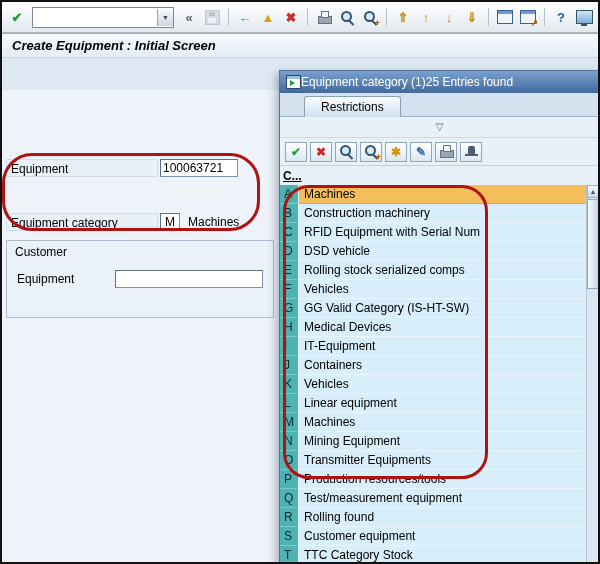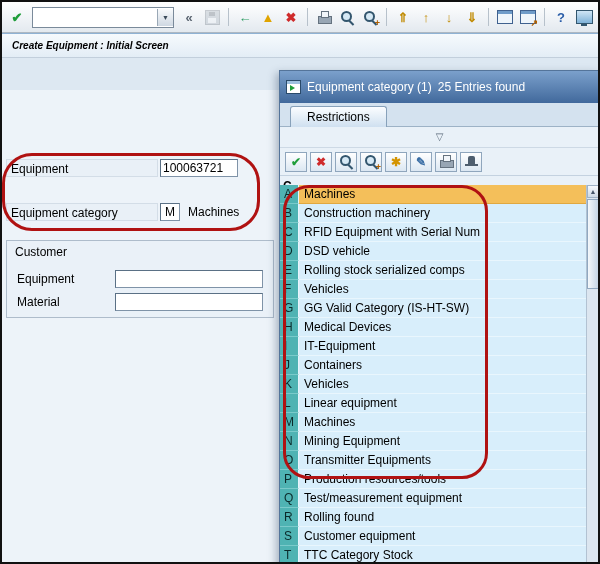--- a/index.html
+++ b/index.html
@@ -44,44 +44,44 @@
   .css-hat::before{content:"";position:absolute;left:4px;top:1px;width:7px;height:8px;background:#4e5e6e;border-radius:2px 2px 0 0;}
   .css-hat::after{content:"";position:absolute;left:1px;top:9px;width:13px;height:2px;background:#4e5e6e;}
   .css-dialog-icon{width:13px;height:12px;background:#fff;border:1px solid #2a4a6a;position:relative;display:inline-block;}
   .css-dialog-icon::before{content:"";position:absolute;top:0;left:0;right:0;height:3px;background:#9ec0e0;}
   .css-dialog-icon::after{content:"";position:absolute;left:3px;top:4px;width:0;height:0;border:3px solid transparent;border-left:5px solid #1f9d3a;}
 
   
   .title-bar{position:absolute;top:30px;left:0;right:0;height:26px;z-index:4;
     background:linear-gradient(#f6fafd,#e3edf6);border-top:2px solid #8fb2d4;border-bottom:1px solid #c2cfdc;
     display:flex;align-items:center;padding:0 10px;box-sizing:border-box;}
-  .screen-title{font-weight:bold;font-style:italic;font-size:10px;}
+  .screen-title{font-weight:bold;font-style:italic;font-size:13px;}
   .app-toolbar{position:absolute;top:56px;left:0;right:0;height:32px;background:#dde8f2;border-bottom:1px solid #c6d3e0;}
   .content{position:absolute;top:88px;left:0;right:0;bottom:0;background:#edf3f9;}
 
   
   .frow{position:absolute;left:4px;height:20px;display:flex;align-items:center;z-index:6;}
   .flabel{width:152px;height:18px;line-height:18px;padding-left:4px;border:1px solid #d3dde7;background:#e9f0f7;box-sizing:border-box;}
   .ffield{height:18px;border:1px solid #7f93a8;border-top-color:#5a7085;border-left-color:#5a7085;background:#fff;
     font:12px "Liberation Sans",sans-serif;padding:2px 2px;box-sizing:border-box;margin-left:2px;}
   .w78{width:78px;}
   .w20{width:20px;text-align:center;}
   .fdesc{margin-left:8px;}
   .refbox{position:absolute;left:4px;top:238px;width:268px;height:78px;border:1px solid #aebccb;background:#eaf1f8;z-index:6;box-sizing:border-box;}
   .reftitle{position:absolute;top:4px;left:8px;}
   .refrow{position:absolute;left:10px;display:flex;align-items:center;height:20px;}
   .rlabel{width:96px;}
   .rfield{width:148px;}
 
   
   .popup{position:absolute;left:277px;top:68px;width:321px;height:520px;background:#e9f1f8;
     border:1px solid #54749a;box-shadow:-3px 3px 8px rgba(40,60,90,.35);z-index:10;box-sizing:border-box;}
-  .ptitle{height:32px;background:linear-gradient(#7ba0cc,#41699c);display:flex;align-items:center;gap:6px;padding:0 6px;color:#fff;}
+  .ptitle{height:22px;background:linear-gradient(#7ba0cc,#41699c);display:flex;align-items:center;padding:0 6px;color:#fff;}
   .pentries{}
-  .ptabs{height:24px;background:#d4e2ef;border-bottom:1px solid #9db2c6;display:flex;align-items:flex-end;padding-left:10px;box-sizing:border-box;}
+  .ptabs{height:24px;background:#d4e2ef;border-bottom:1px solid #9db2c6;display:flex;align-items:flex-end;padding-left:24px;box-sizing:border-box;}
   .tab{padding:3px 16px;background:linear-gradient(#fbfdff,#cfe0f0);border:1px solid #87a1ba;border-bottom:none;
     border-radius:3px 3px 0 0;position:relative;top:1px;}
   .pcollapse{height:20px;border-bottom:1px solid #cdd9e5;display:flex;align-items:center;justify-content:center;}
   .collapse-glyph{color:#5a6a7a;font-size:10px;line-height:1;}
   .ptoolbar{height:28px;display:flex;align-items:center;gap:3px;padding:0 5px;border-bottom:1px solid #c4d2e0;box-sizing:border-box;}
   .pt-btn{width:22px;height:20px;border:1px solid #8fa6bd;background:linear-gradient(#ffffff,#dbe7f2);
     display:inline-flex;align-items:center;justify-content:center;position:relative;font-weight:bold;font-size:12px;box-sizing:border-box;}
   .phead{height:20px;display:flex;align-items:center;font-weight:bold;border-bottom:1px solid #7e96ae;padding-right:13px;box-sizing:border-box;}
   .hkey{width:20px;padding-left:3px;text-decoration:underline;white-space:nowrap;overflow:hidden;}
   .hdesc{padding-left:3px;text-decoration:underline;white-space:nowrap;overflow:hidden;}
@@ -183,36 +183,32 @@
     <span class="screen-title">Create Equipment : Initial Screen</span>
   </div>
 
   <div class="app-toolbar"></div>
   <div class="content"></div>
 
   <div class="frow" style="top:156px">
     <span class="flabel">Equipment</span>
     <input class="ffield w78" value="100063721" style="">
   </div>
-  <div class="frow" style="top:200px">
+  <div class="frow" style="top:210px">
     <span class="flabel">Equipment category</span>
     <input class="ffield w20" value="M" style="">
     <span class="fdesc">Machines</span>
   </div>
 
   <div class="refbox">
     <div class="reftitle">Customer</div>
     <div class="refrow" style="top:28px">
       <span class="rlabel">Equipment</span>
       <input class="ffield rfield" value="" style="">
     </div>
-    <div class="refrow" style="top:51px">
-      <span class="rlabel">Material</span>
-      <input class="ffield rfield" value="" style="">
-    </div>
   </div>
 
   <div class="popup">
     <div class="ptitle">
       <span class="shape css-dialog-icon"></span>
       <span class="ptitle-text">Equipment category (1)</span>
       <span class="pentries">25 Entries found</span>
     </div>
     <div class="ptabs">
       <span class="tab">Restrictions</span>

